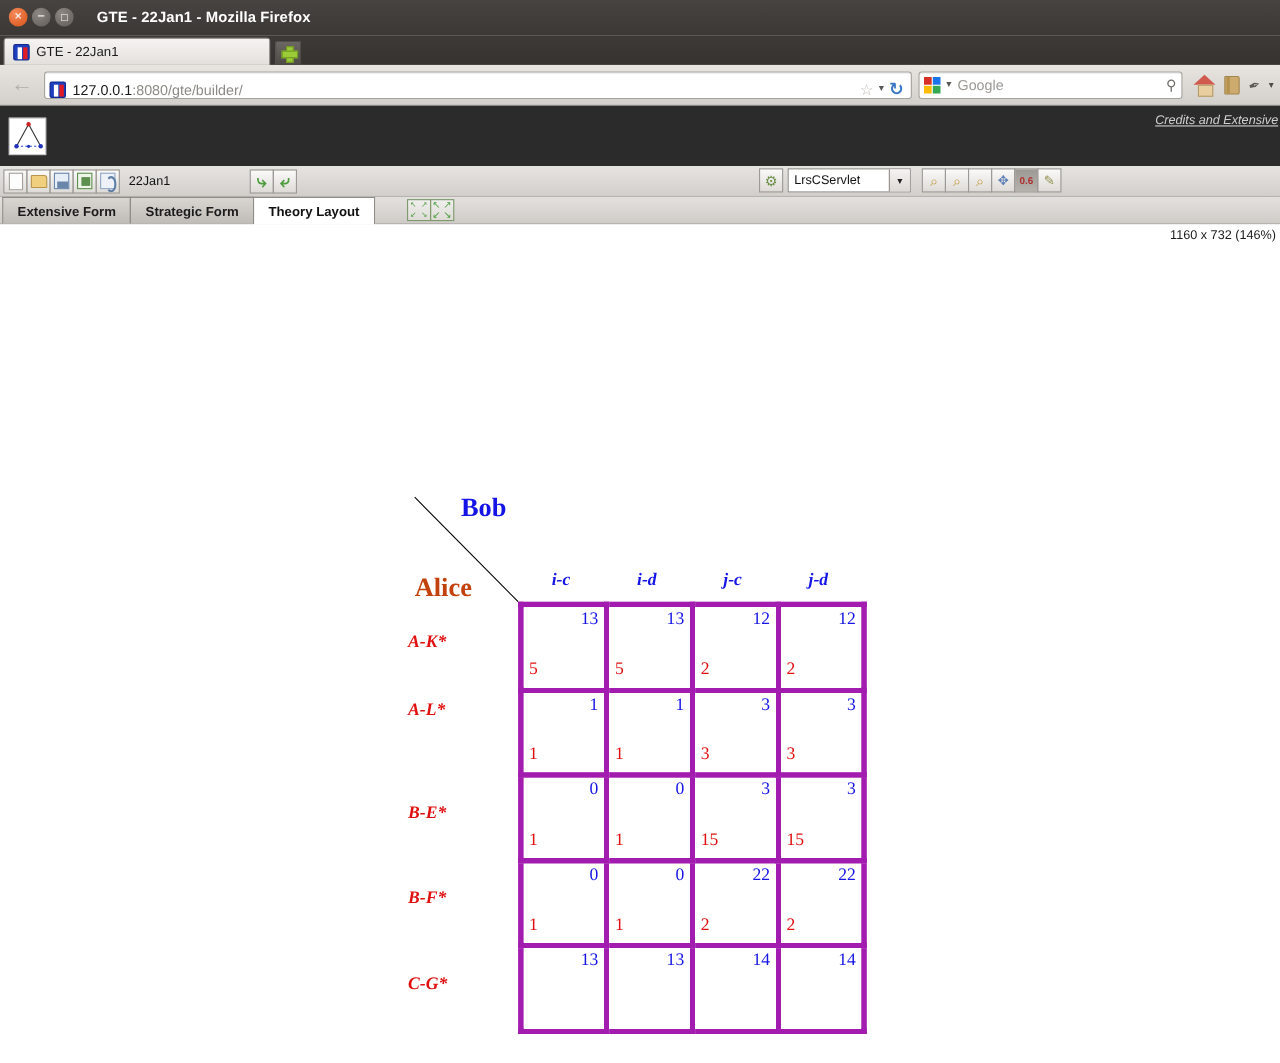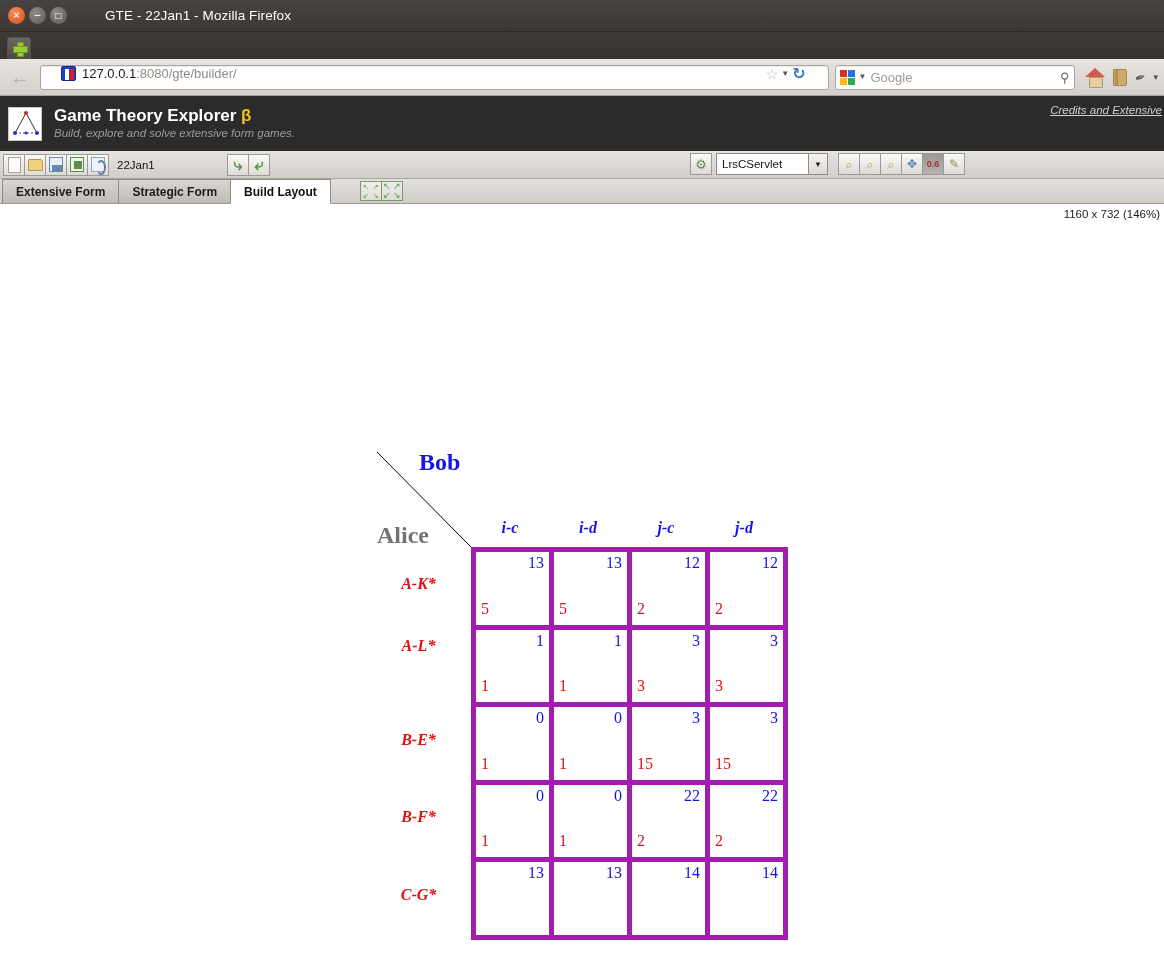--- a/index.html
+++ b/index.html
@@ -24,22 +24,22 @@
     display: flex; align-items: center; justify-content: center;
     font-size: 10px; color: #f6f2ee; line-height: 1;
     font-family: "DejaVu Sans", sans-serif;
   }
   .wbtn.close  { background: radial-gradient(circle at 35% 30%, #f48b5a, #e0622b 70%); }
   .wbtn.min    { background: radial-gradient(circle at 35% 30%, #8d8884, #6d6863 70%); }
   .wbtn.max    { background: radial-gradient(circle at 35% 30%, #8d8884, #6d6863 70%); }
   .wbtn .g { font-size: 9px; font-weight: bold; }
   .wbtn.max .g { font-size: 8px; }
   .wtitle {
-    margin-left: 38px;
-    color: #ffffff; font-size: 13.5px; font-weight: normal;
+    margin-left: 21px;
+    color: #ffffff; font-size: 13.5px; font-weight: bold;
     letter-spacing: .1px;
   }
 
   
   .tabstrip {
     height: 27px;
     background: linear-gradient(to bottom, #3d3a37, #35322f);
     display: flex; align-items: flex-end;
     padding-left: 3px;
     position: relative;
@@ -95,22 +95,22 @@
   .backbtn {
     width: 28px; height: 26px;
     display: flex; align-items: center; justify-content: center;
     color: #b0aca7; font-size: 20px; line-height: 1;
   }
   .urlbox {
     flex: 1 1 auto; height: 25px;
     background: #ffffff;
     border: 1px solid #a8a49f;
     border-radius: 3px;
-    display: flex; align-items: flex-start;
-    padding: 0 20px; gap: 6px;
+    display: flex; align-items: flex-end;
+    padding: 0 4px; gap: 6px;
     box-shadow: inset 0 1px 1px rgba(0,0,0,.09);
   }
   .url-text {
     flex: 1 1 auto; font-size: 13px; color: #8d8a86;
     white-space: nowrap; overflow: hidden;
   }
   .url-text b { color: #1a1a1a; font-weight: normal; }
   .url-icons { display: flex; align-items: center; gap: 3px; padding-right: 2px; }
   .star-ico { font-size: 14px; color: #bcb8b3; line-height: 1; }
   .caret-ico { font-size: 8px; color: #5a5754; line-height: 1; }
@@ -330,36 +330,36 @@
   .lbl-bob {
     position: absolute; left: 419px; top: 245px;
     font-family: "Liberation Serif", serif;
     font-size: 24px; font-weight: bold; font-style: normal;
     color: #1414e6;
   }
   .lbl-alice {
     position: absolute; left: 377px; top: 318px;
     font-family: "Liberation Serif", serif;
     font-size: 24px; font-weight: bold;
-    color: #737373;
+    color: #c2410c;
   }
   .diag { position: absolute; left: 370px; top: 240px; }
 
   
   .col-hdr {
     position: absolute; top: 315px;
     width: 78px; text-align: center;
     font-family: "Liberation Serif", serif;
     font-size: 16px; font-weight: bold; font-style: italic;
     color: #1414e6;
   }
   
   .row-hdr {
     position: absolute; left: 371px; width: 95px;
-    text-align: center;
+    text-align: left;
     font-family: "Liberation Serif", serif;
     font-size: 16px; font-weight: bold; font-style: italic;
     color: #e01010;
   }
 
   
   table.payoff {
     position: absolute; left: 471px; top: 343px;
     border-collapse: collapse;
     border: 1px solid #000000;
@@ -422,20 +422,24 @@
         <span class="g">−</span>
       </div>
     <div class="wbtn max">
         <span class="g">□</span>
       </div>
   </div>
   <div class="wtitle">GTE - 22Jan1 - Mozilla Firefox</div>
 </div>
 
 <div class="tabstrip">
+  <div class="ff-tab">
+    <span class="favicon"></span>
+    <span>GTE - 22Jan1</span>
+  </div>
   <div class="newtab">
     <span class="plus-ico"></span>
   </div>
 </div>
 
 <div class="navbar">
   <div class="backbtn">
     <span>←</span>
   </div>
   <div class="urlbox">
@@ -470,24 +474,20 @@
   <div class="app-logo">
     <svg width="34" height="34" viewBox="0 0 34 34">
       <line x1="17" y1="5" x2="6" y2="25" stroke="#333" stroke-width="1"></line>
       <line x1="17" y1="5" x2="28" y2="25" stroke="#333" stroke-width="1"></line>
       <line x1="6" y1="25" x2="28" y2="25" stroke="#3344cc" stroke-width="1" stroke-dasharray="2 2"></line>
       <circle cx="17" cy="5" r="2" fill="#cc2222"></circle>
       <circle cx="6" cy="25" r="2" fill="#2233bb"></circle>
       <circle cx="28" cy="25" r="2" fill="#2233bb"></circle>
       <circle cx="17" cy="25" r="1.5" fill="#2233bb"></circle>
     </svg>
-  </div>
-  <div class="app-titles">
-    <div class="app-title"><span>Game Theory Explorer</span> <span class="beta">β</span></div>
-    <div class="app-sub">Build, explore and solve extensive form games.</div>
   </div>
   <a class="credits">Credits and Extensive</a>
 </div>
 
 <div class="app-toolbar">
   <div class="btn-grp">
     <div class="tb-btn">
         <span class="doc-g"></span>
       </div>
     <div class="tb-btn">
@@ -540,21 +540,21 @@
       <div class="tb-btn">
           <span class="pen-g">✎</span>
         </div>
     </div>
   </div>
 </div>
 
 <div class="form-tabs">
   <div class="ftab">Extensive Form</div>
   <div class="ftab">Strategic Form</div>
-  <div class="ftab active">Build Layout</div>
+  <div class="ftab active">Theory Layout</div>
   <div class="layout-btns">
     <div class="lbtn">
       <span>↖</span>
       <span>↗</span>
       <span>↙</span>
       <span>↘</span>
     </div>
     <div class="lbtn big">
       <span>↖</span>
       <span>↗</span>

